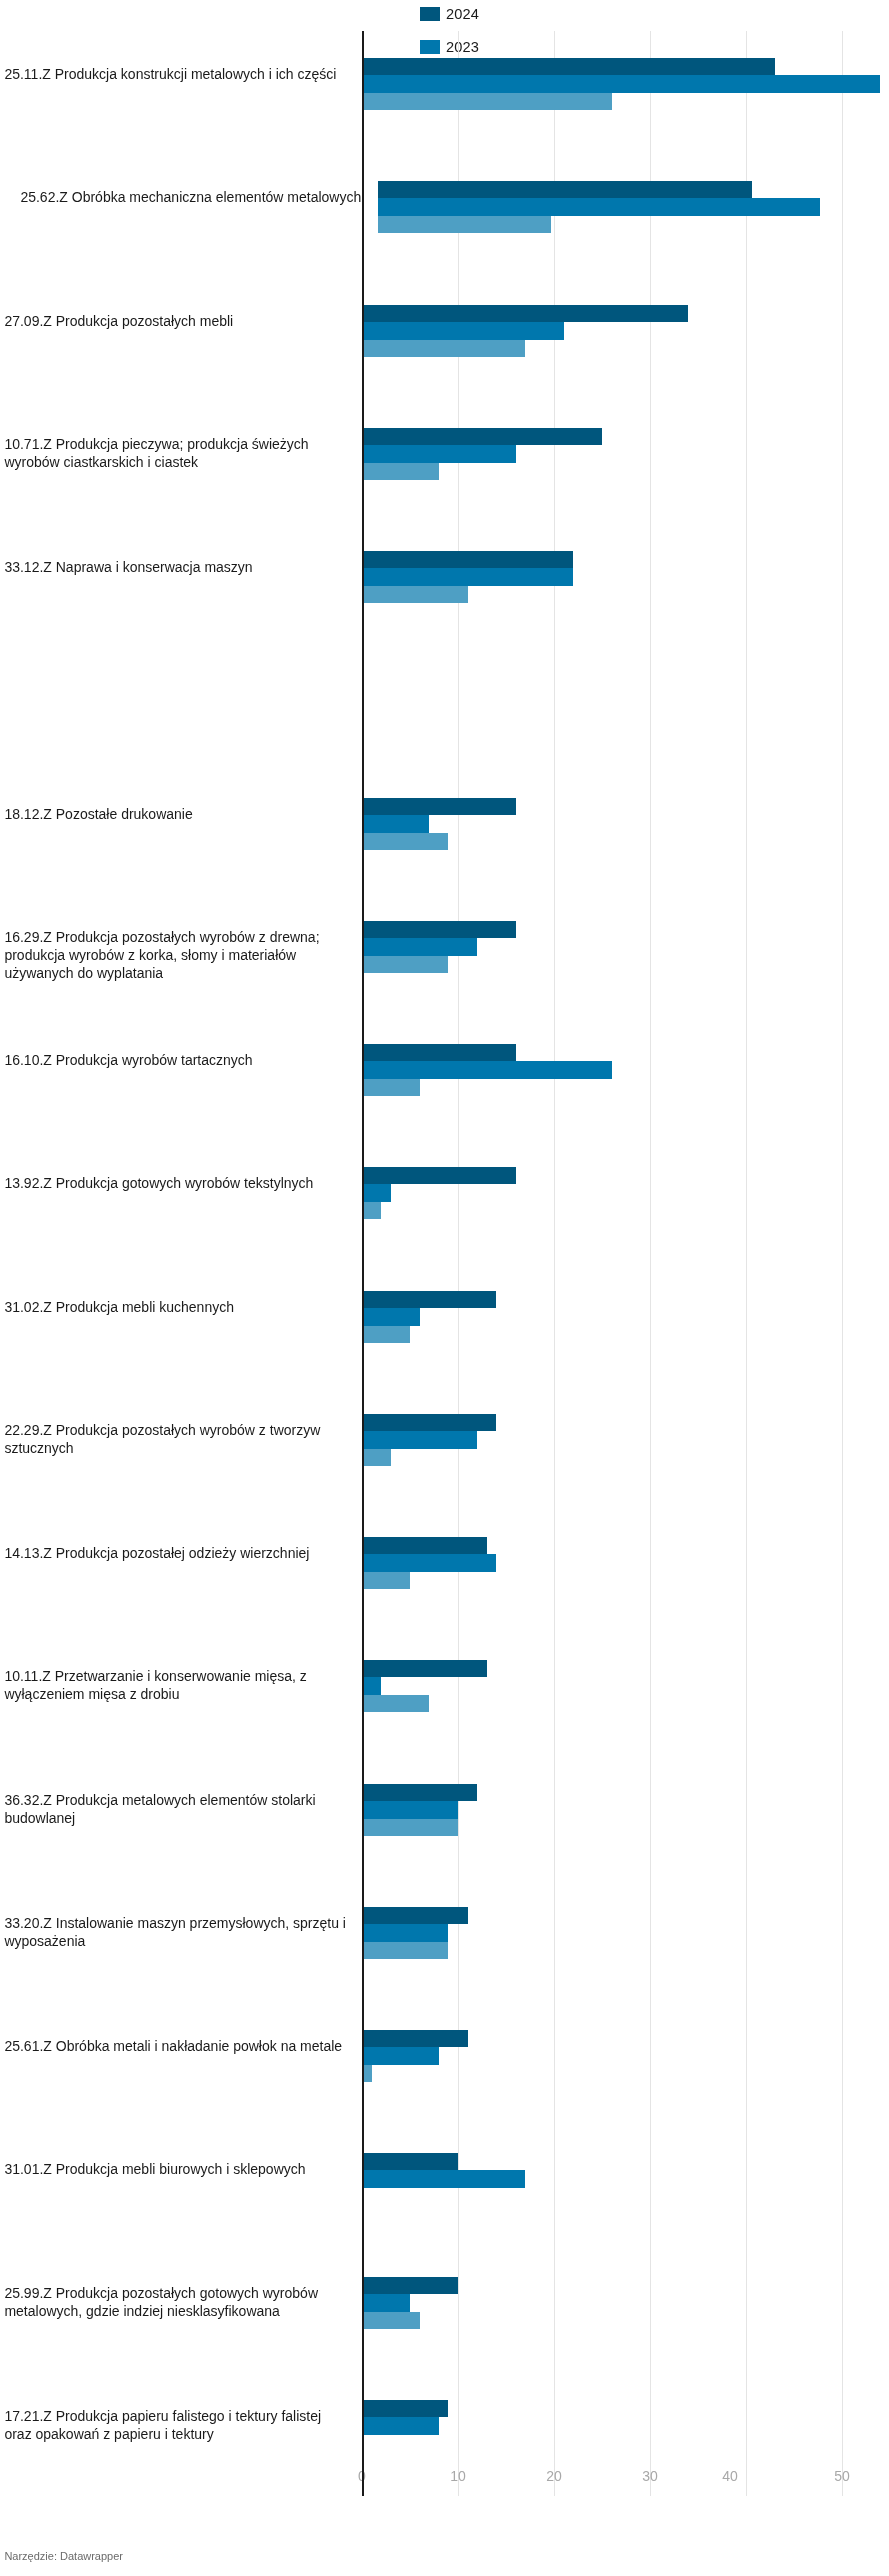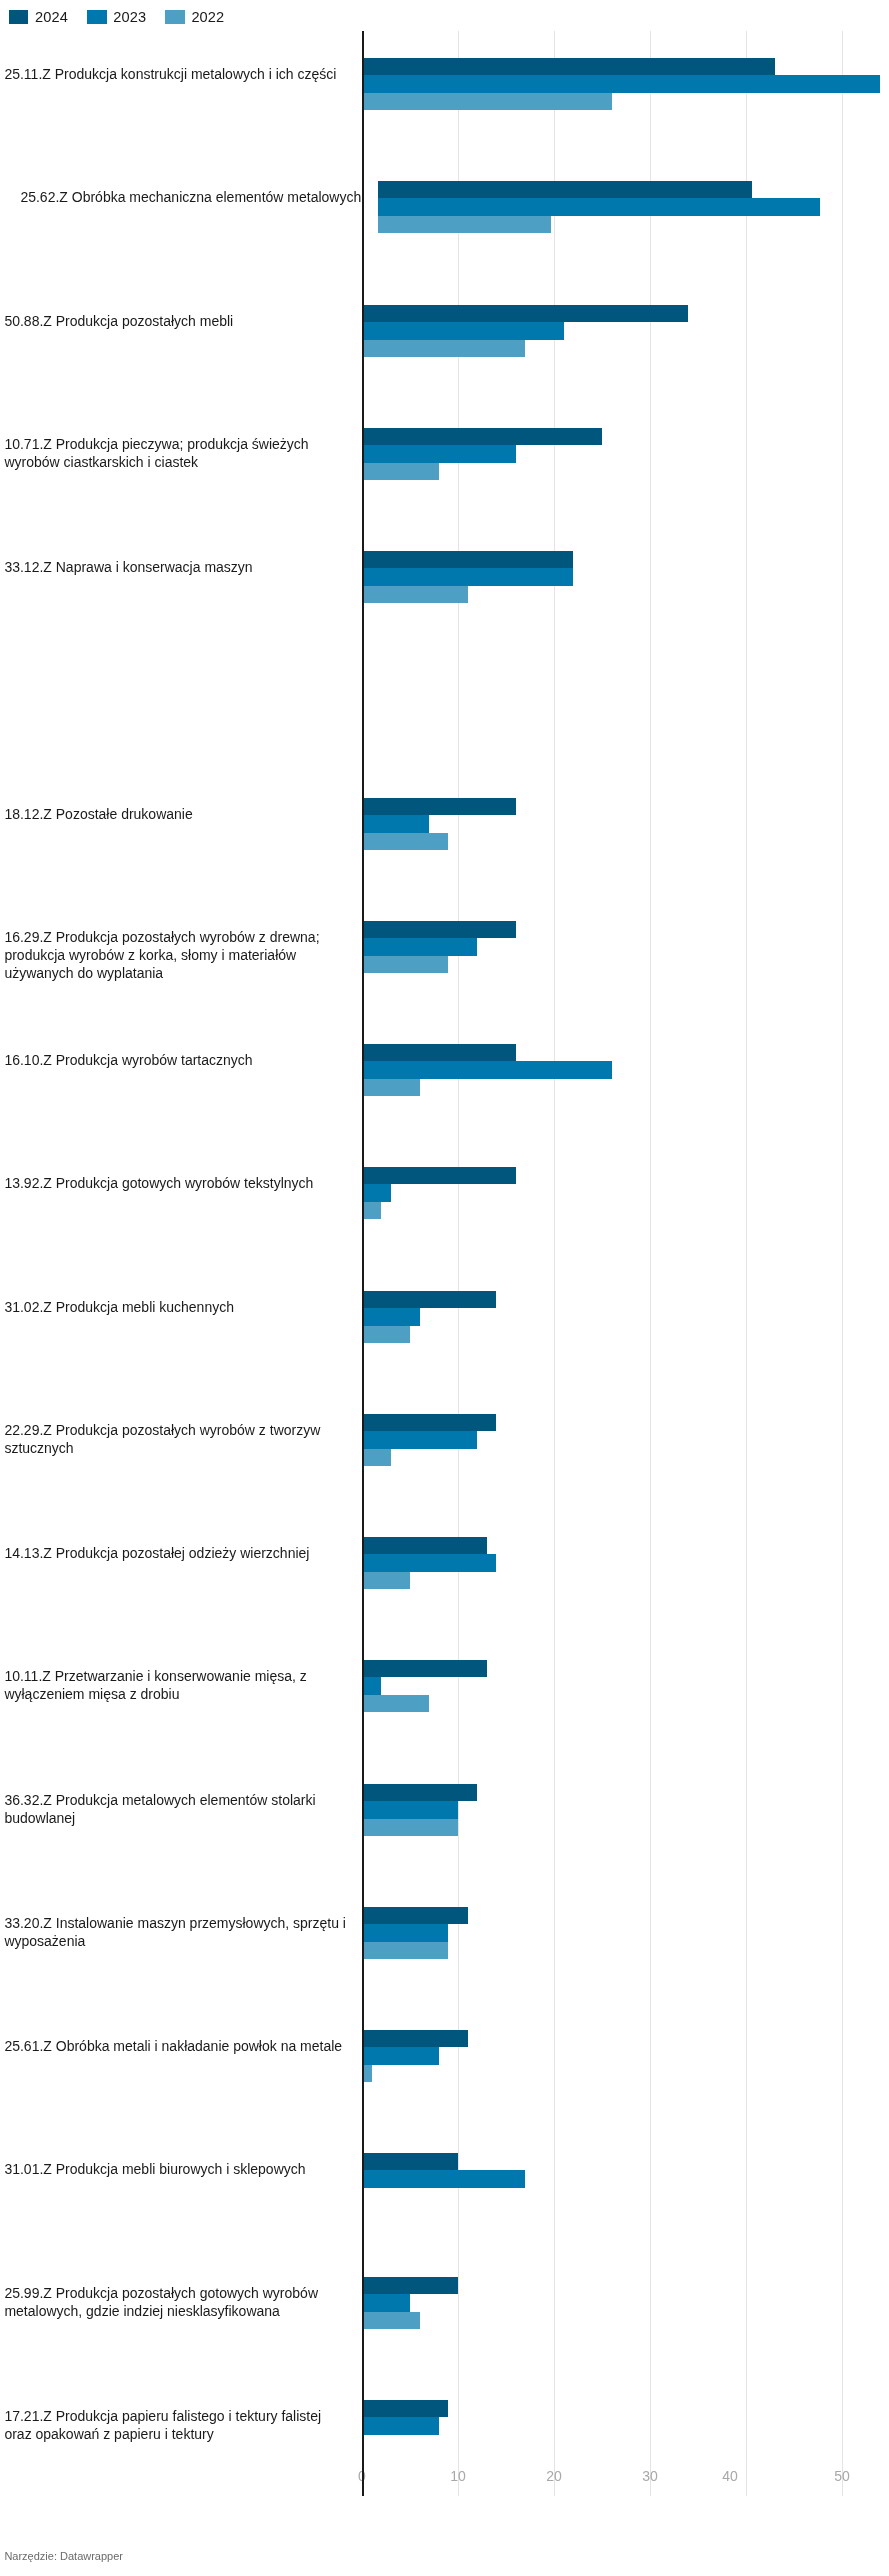--- a/index.html
+++ b/index.html
@@ -17,20 +17,21 @@
     overflow: hidden;
   }
 
   
   #legend {
     display: flex;
     align-items: center;
     gap: 19px;
     padding: 6.6px 0 0 8.8px;
     height: 28px;
+    flex-direction: column;
   }
   .legend-item {
     display: flex;
     align-items: center;
     gap: 6.6px;
   }
   .legend-swatch {
     width: 19.7px;
     height: 14px;
     display: block;
@@ -166,21 +167,21 @@
       </div>
       <div class="row" style="top: 123px; height: 123px; margin-left: 16px;">
         <div class="row-label" style="top: 34px;">25.62.Z Obróbka mechaniczna elementów metalowych</div>
         <div class="bars" style="top: 27px;">
           <div class="bar" title="25.62.Z Obróbka mechaniczna elementów metalowych — 2024: 39" style="width: 374px; background: rgb(0, 86, 125);"></div>
           <div class="bar" title="25.62.Z Obróbka mechaniczna elementów metalowych — 2023: 46" style="width: 442px; background: rgb(0, 119, 173);"></div>
           <div class="bar" title="25.62.Z Obróbka mechaniczna elementów metalowych — 2022: 18" style="width: 173px; background: rgb(78, 159, 196);"></div>
         </div>
       </div>
       <div class="row" style="top: 247px; height: 123px;">
-        <div class="row-label" style="top: 34px;">50.88.Z Produkcja pozostałych mebli</div>
+        <div class="row-label" style="top: 34px;">27.09.Z Produkcja pozostałych mebli</div>
         <div class="bars" style="top: 27px;">
           <div class="bar" title="31.09.Z Produkcja pozostałych mebli — 2024: 34" style="width: 326px; background: rgb(0, 86, 125);"></div>
           <div class="bar" title="31.09.Z Produkcja pozostałych mebli — 2023: 21" style="width: 202px; background: rgb(0, 119, 173);"></div>
           <div class="bar" title="31.09.Z Produkcja pozostałych mebli — 2022: 17" style="width: 163px; background: rgb(78, 159, 196);"></div>
         </div>
       </div>
       <div class="row" style="top: 370px; height: 123px;">
         <div class="row-label" style="top: 34px;">10.71.Z Produkcja pieczywa; produkcja świeżych wyrobów ciastkarskich i ciastek</div>
         <div class="bars" style="top: 27px;">
           <div class="bar" title="10.71.Z Produkcja pieczywa; produkcja świeżych wyrobów ciastkarskich i ciastek — 2024: 25" style="width: 240px; background: rgb(0, 86, 125);"></div>

